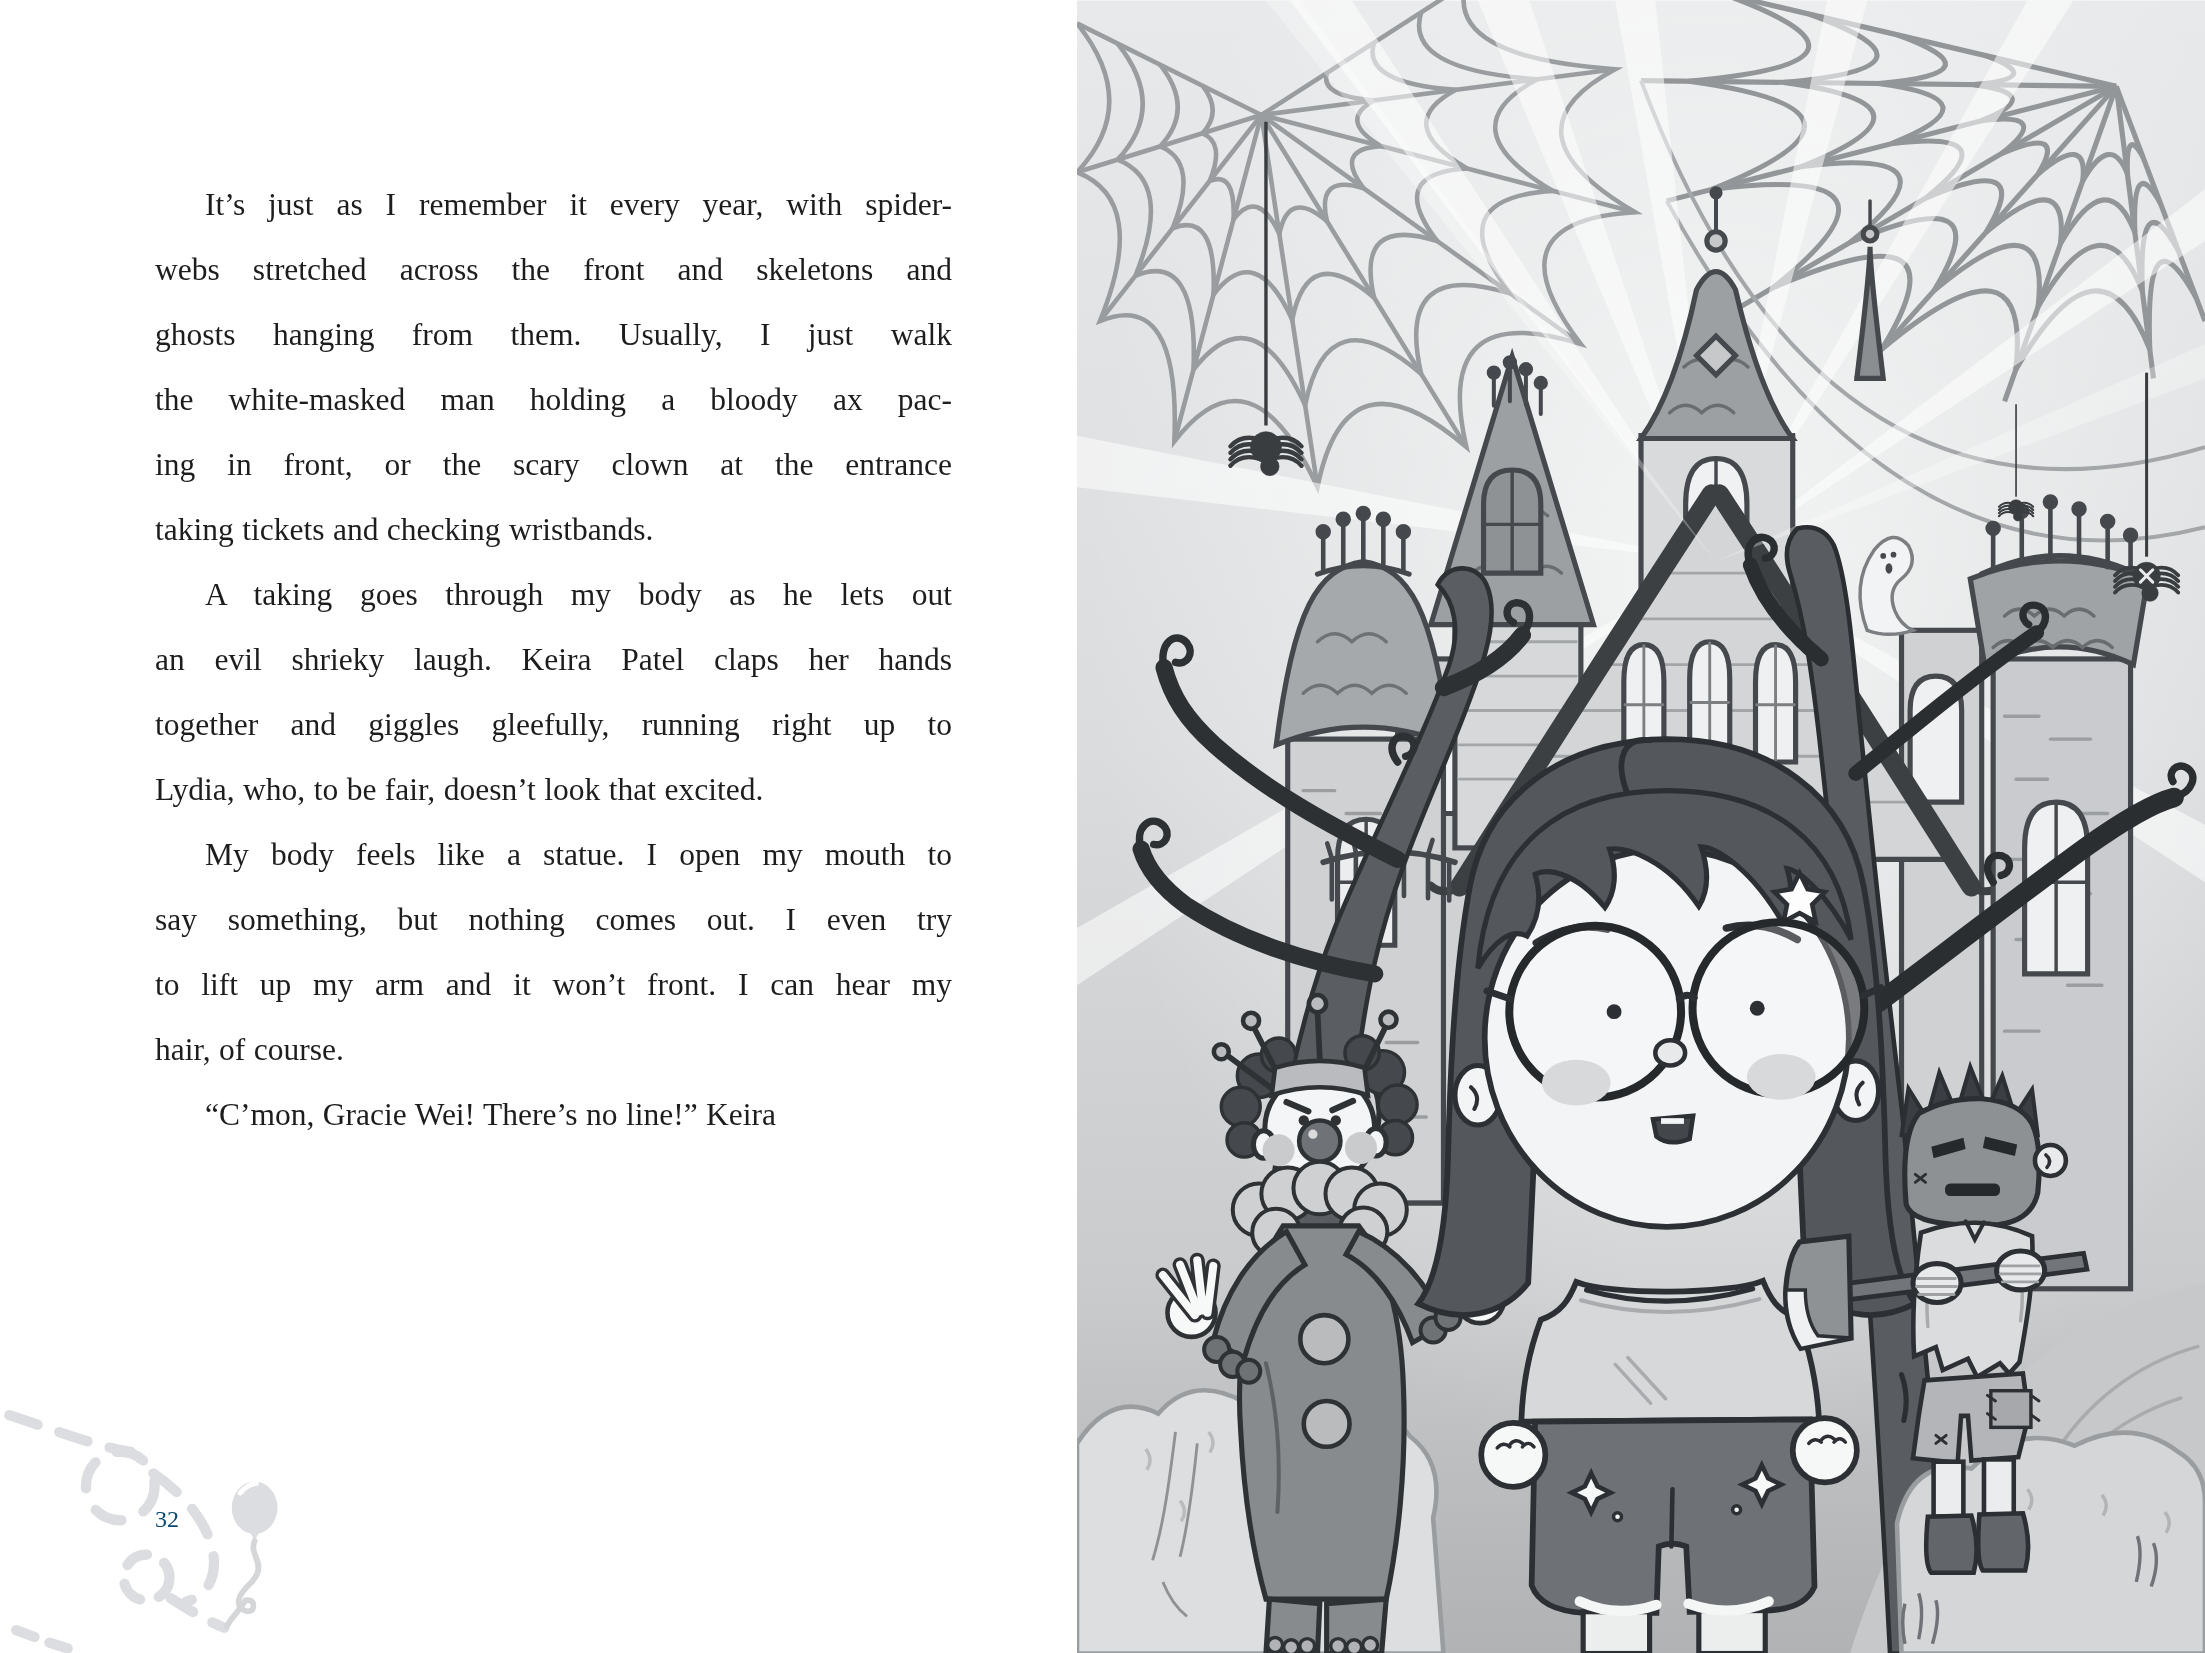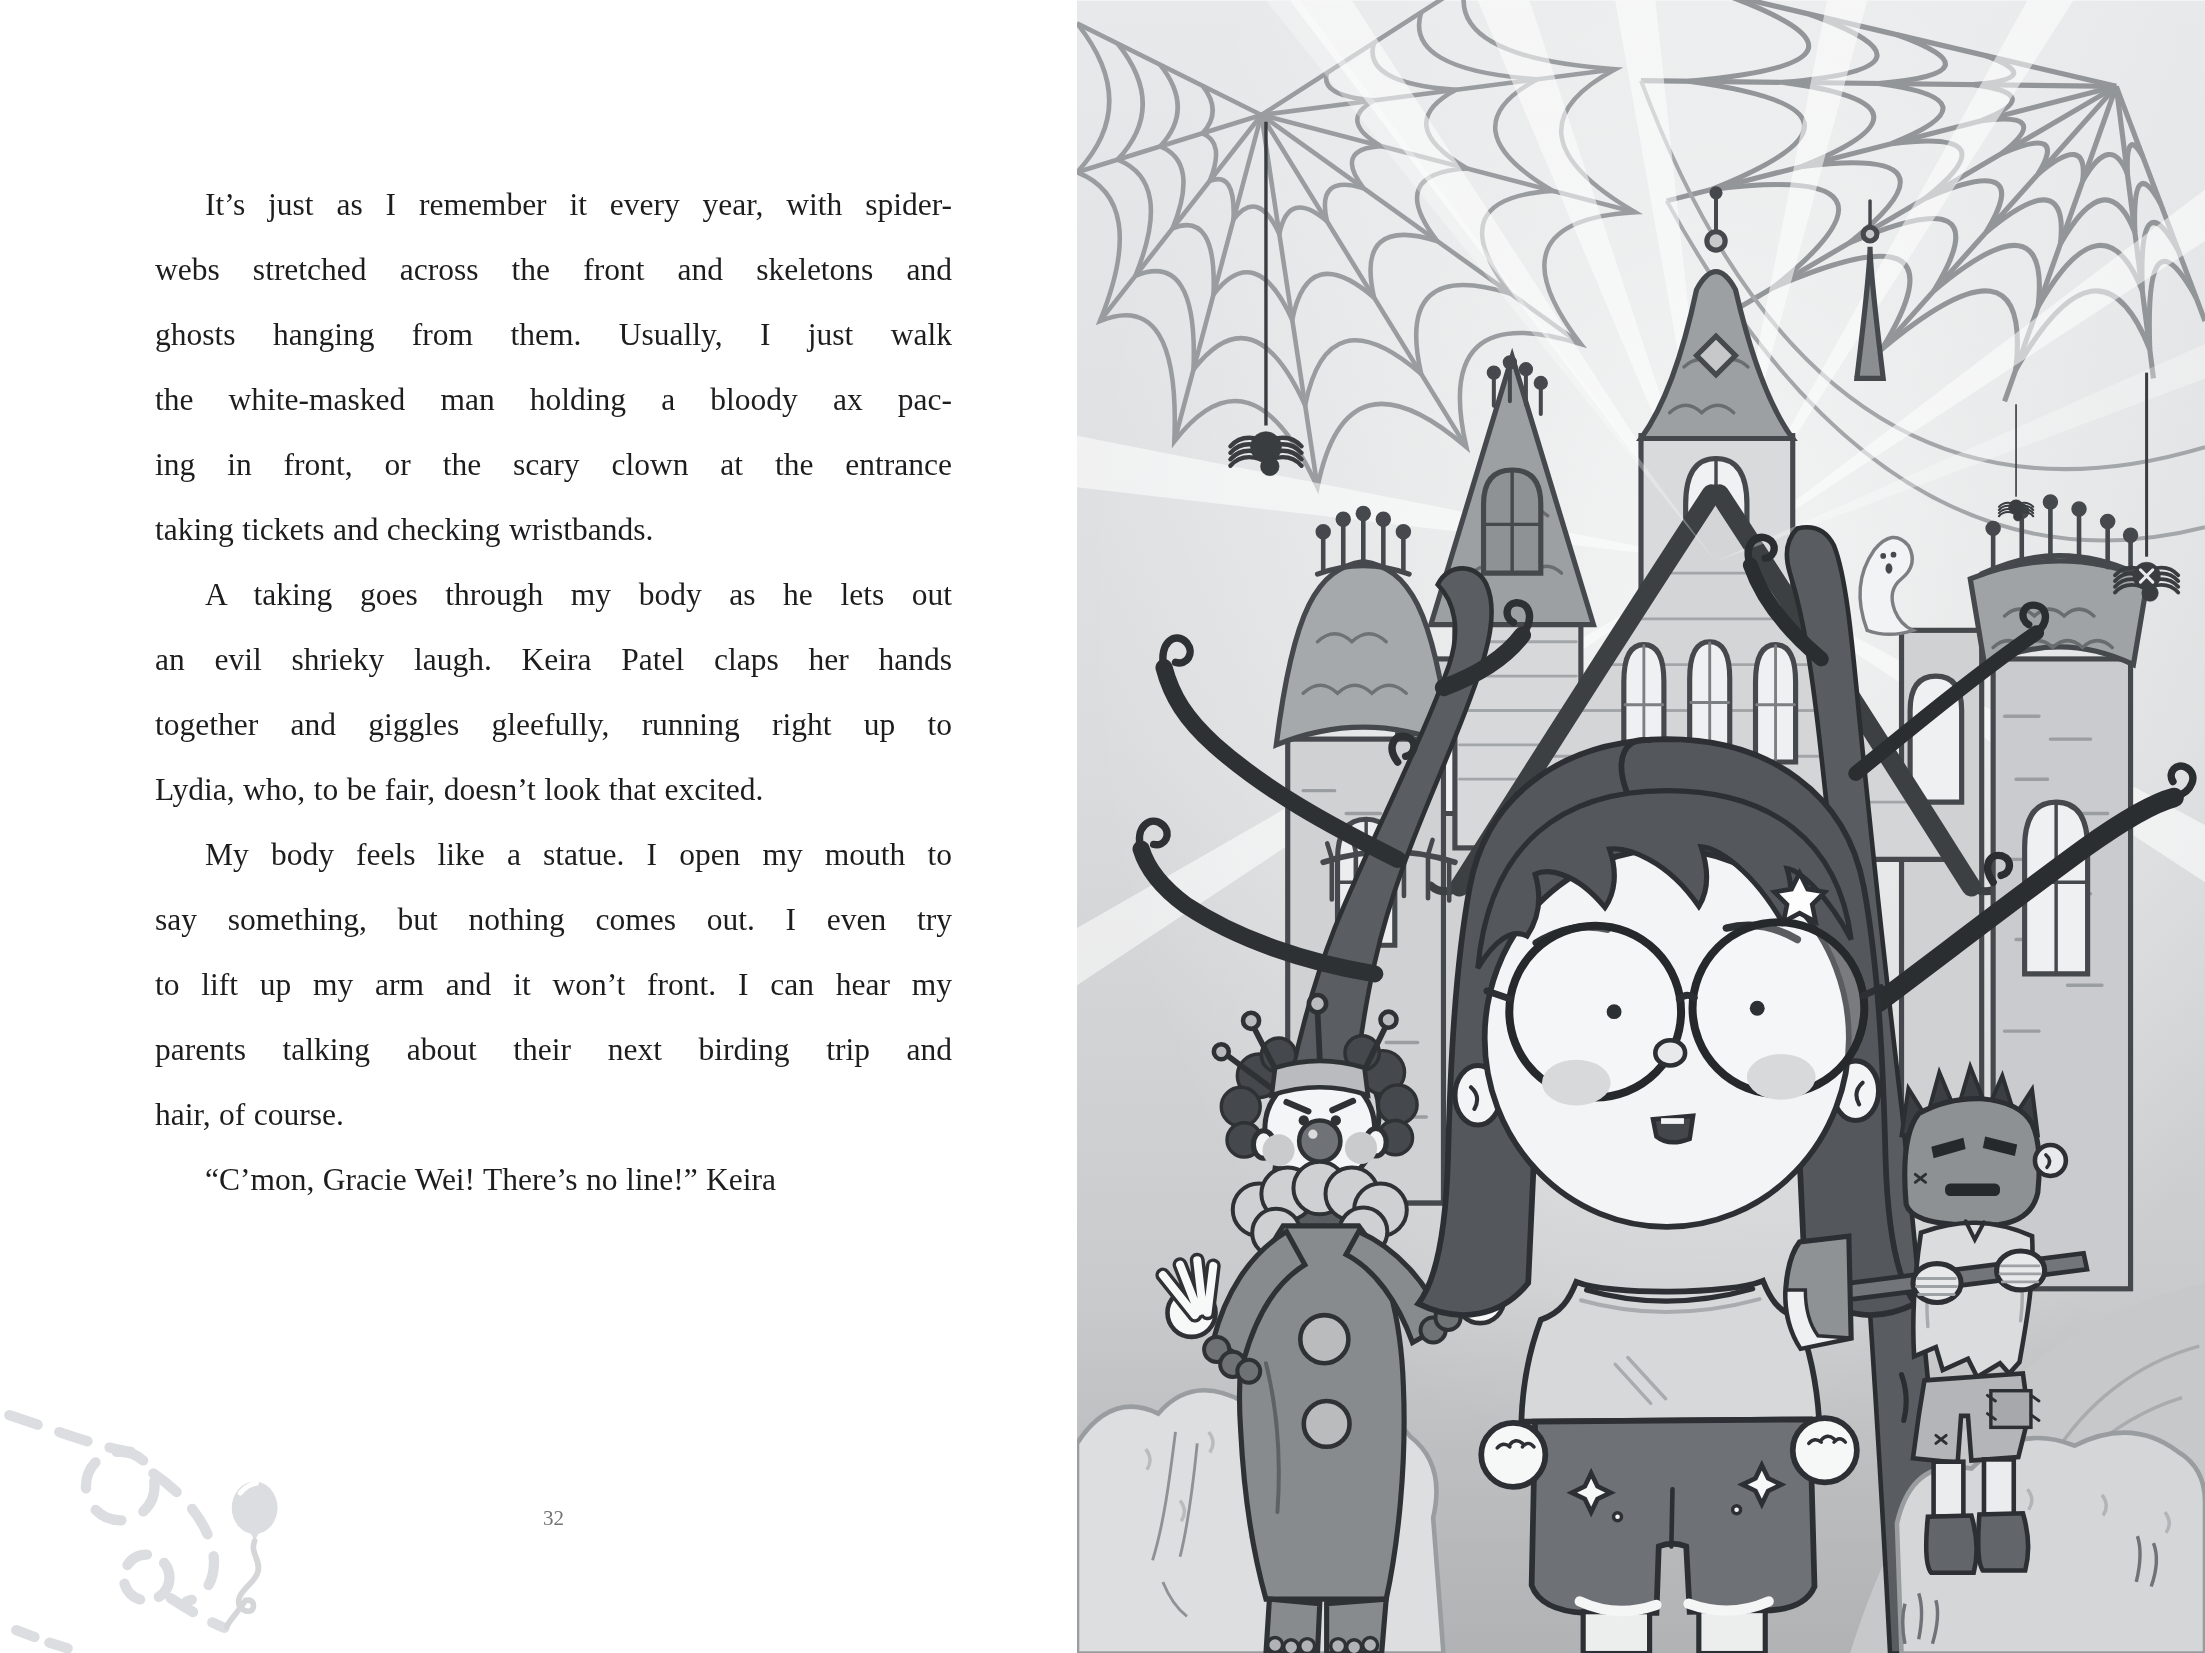--- a/index.html
+++ b/index.html
@@ -5,22 +5,22 @@
   html,body{margin:0;padding:0;}
   body{width:2205px;height:1654px;position:relative;background:#ffffff;overflow:hidden;
        font-family:"Liberation Serif", serif;}
   .page-left{position:absolute;left:0;top:0;width:1077px;height:1554px;background:#ffffff;}
   .text-block{position:absolute;left:155px;top:172px;width:797px;color:#1d1d1f;
               font-size:31.5px;line-height:65px;}
   .line{text-align:justify;text-align-last:justify;height:65px;overflow:hidden;
         word-spacing:0.6px;}
   .line.first{text-indent:50px;}
   .line.plast{text-align-last:left;}
-  .folio{position:absolute;left:155px;top:1506px;width:797px;text-align:center;
-         font-size:21px;color:#737373;}
+  .folio{position:absolute;left:155px;top:1506px;width:797px;text-align:left;
+         font-size:24px;color:#0c4a6e;}
   .doodle{position:absolute;left:0;top:1406px;}
   .page-right{position:absolute;left:1077px;top:0;width:1128px;height:1654px;}
   svg{display:block;}
 </style>
 </head>
 <body>
 
 <div class="page-left">
   <div class="text-block">
       <div class="line first">It’s just as I remember it every year, with spider-</div>
@@ -29,21 +29,20 @@
       <div class="line">the white-masked man holding a bloody ax pac-</div>
       <div class="line">ing in front, or the scary clown at the entrance</div>
       <div class="line plast">taking tickets and checking wristbands.</div>
       <div class="line first">A taking goes through my body as he lets out</div>
       <div class="line">an evil shrieky laugh. Keira Patel claps her hands</div>
       <div class="line">together and giggles gleefully, running right up to</div>
       <div class="line plast">Lydia, who, to be fair, doesn’t look that excited.</div>
       <div class="line first">My body feels like a statue. I open my mouth to</div>
       <div class="line">say something, but nothing comes out. I even try</div>
       <div class="line">to lift up my arm and it won’t front. I can hear my</div>
-      <div class="line">parents talking about their next birding trip and</div>
       <div class="line plast">hair, of course.</div>
       <div class="line first plast">“C’mon, Gracie Wei! There’s no line!” Keira</div>
     </div>
   <div class="folio">32</div>
 
   <svg class="doodle" width="332" height="247" viewBox="0 0 580 432">
     <g fill="none" stroke="#dcdde0" stroke-width="18" stroke-linecap="round">
       <path d="M16 16 C100 44 180 74 228 80" stroke-dasharray="52 40"></path>
       <circle cx="210" cy="140" r="60" stroke-dasharray="50 42"></circle>
       <path d="M268 118 C330 160 372 218 374 272 C374 310 356 334 326 342" stroke-dasharray="52 40"></path>

